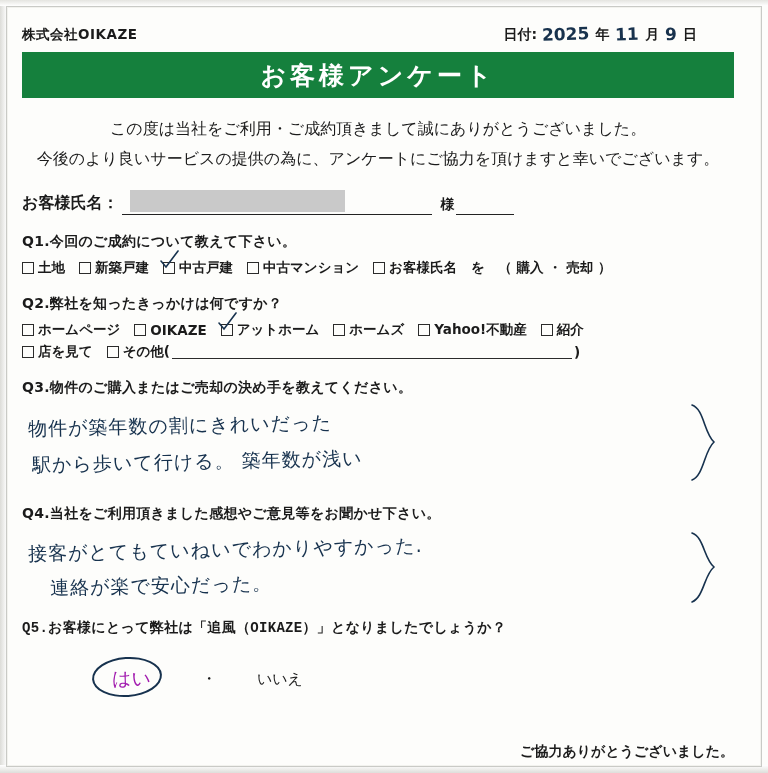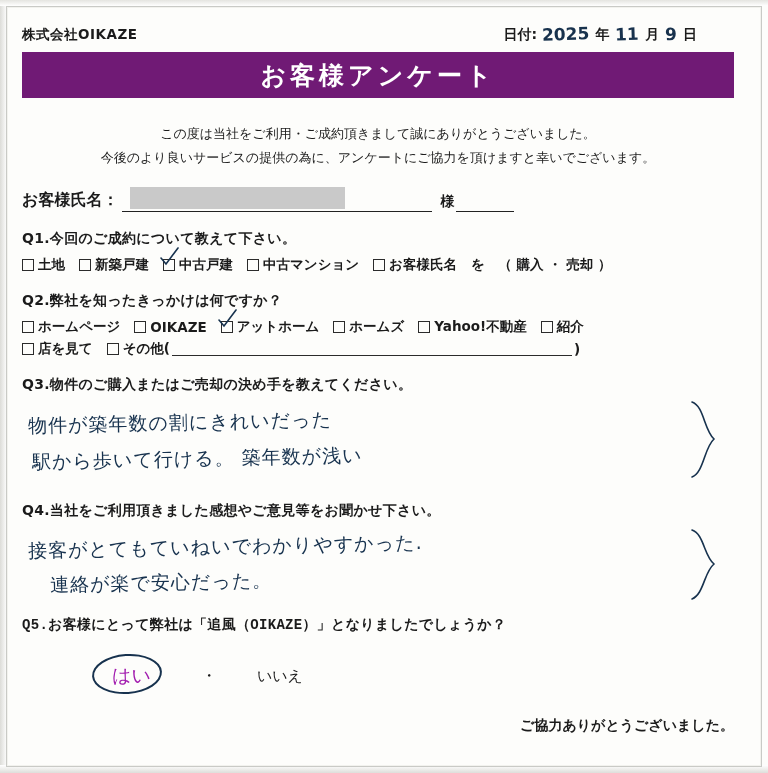--- a/index.html
+++ b/index.html
@@ -84,37 +84,37 @@
     color: #18324d;
     transform: rotate(-2deg);
     display: inline-block;
     padding: 0 3px;
   }
   .date-unit { font-size: 14px; font-weight: bold; padding: 0 1px; }
 
   
   .title-band {
     margin-top: 8px;
-    background: #701a75;
+    background: #15803d;
     height: 46px;
     display: flex;
     align-items: center;
     justify-content: center;
   }
   .title-band .title {
     color: #ffffff;
     font-size: 25px;
     font-weight: bold;
     letter-spacing: 4px;
   }
 
   .intro {
-    margin-top: 24px;
+    margin-top: 16px;
     text-align: center;
-    font-size: 13px;
+    font-size: 16px;
     line-height: 1.85;
   }
 
   
   .name-row {
     margin-top: 14px;
     display: flex;
     align-items: flex-end;
     position: relative;
     height: 28px;
@@ -259,21 +259,21 @@
   }
   .dot-sep {
     padding: 0 40px;
     font-size: 16px;
   }
   .no-text { font-size: 15px; }
 
   .thanks {
     position: absolute;
     right: 34px;
-    bottom: 38px;
+    bottom: 12px;
     font-size: 14px;
     font-weight: bold;
   }
 </style>
 </head>
 <body>
 
 <div class="sheet">
   <div class="edge-shadow-left"></div>
   <div class="edge-shadow-top"></div>

